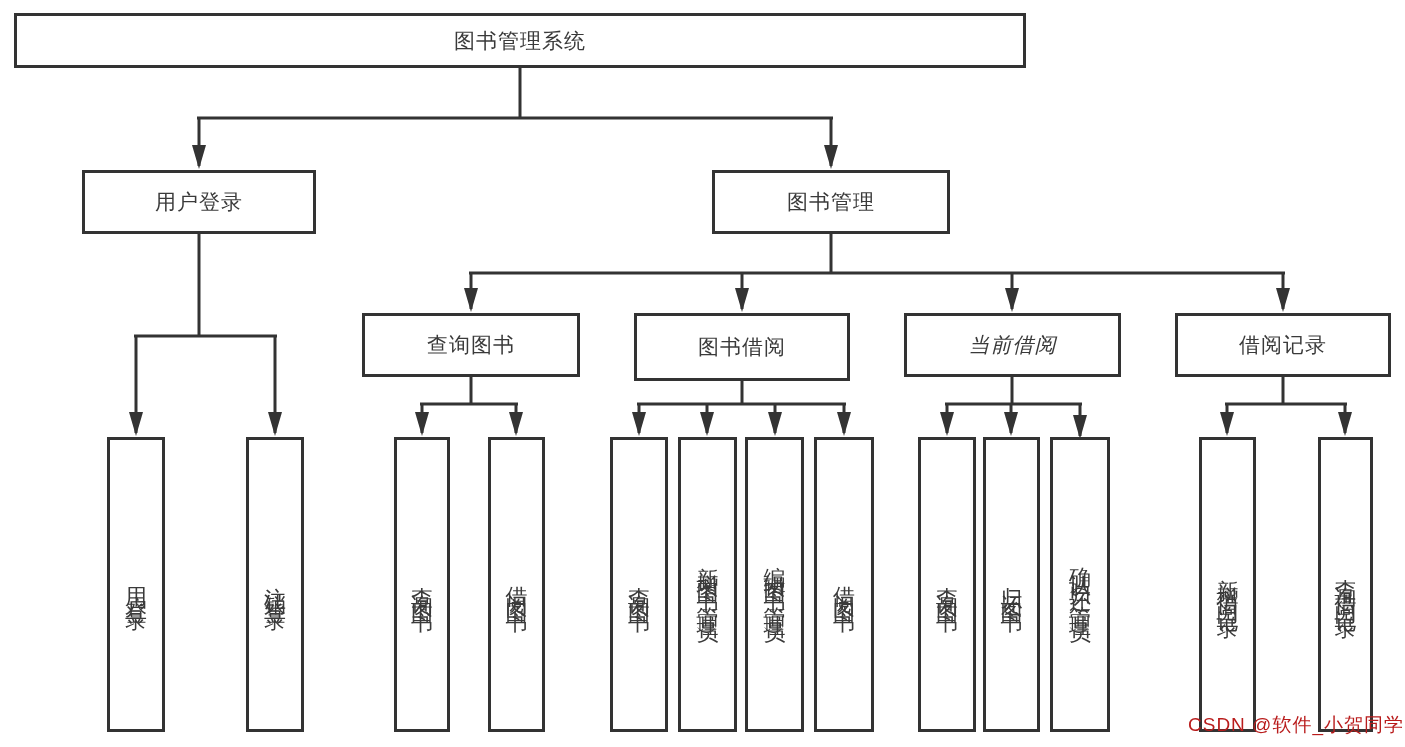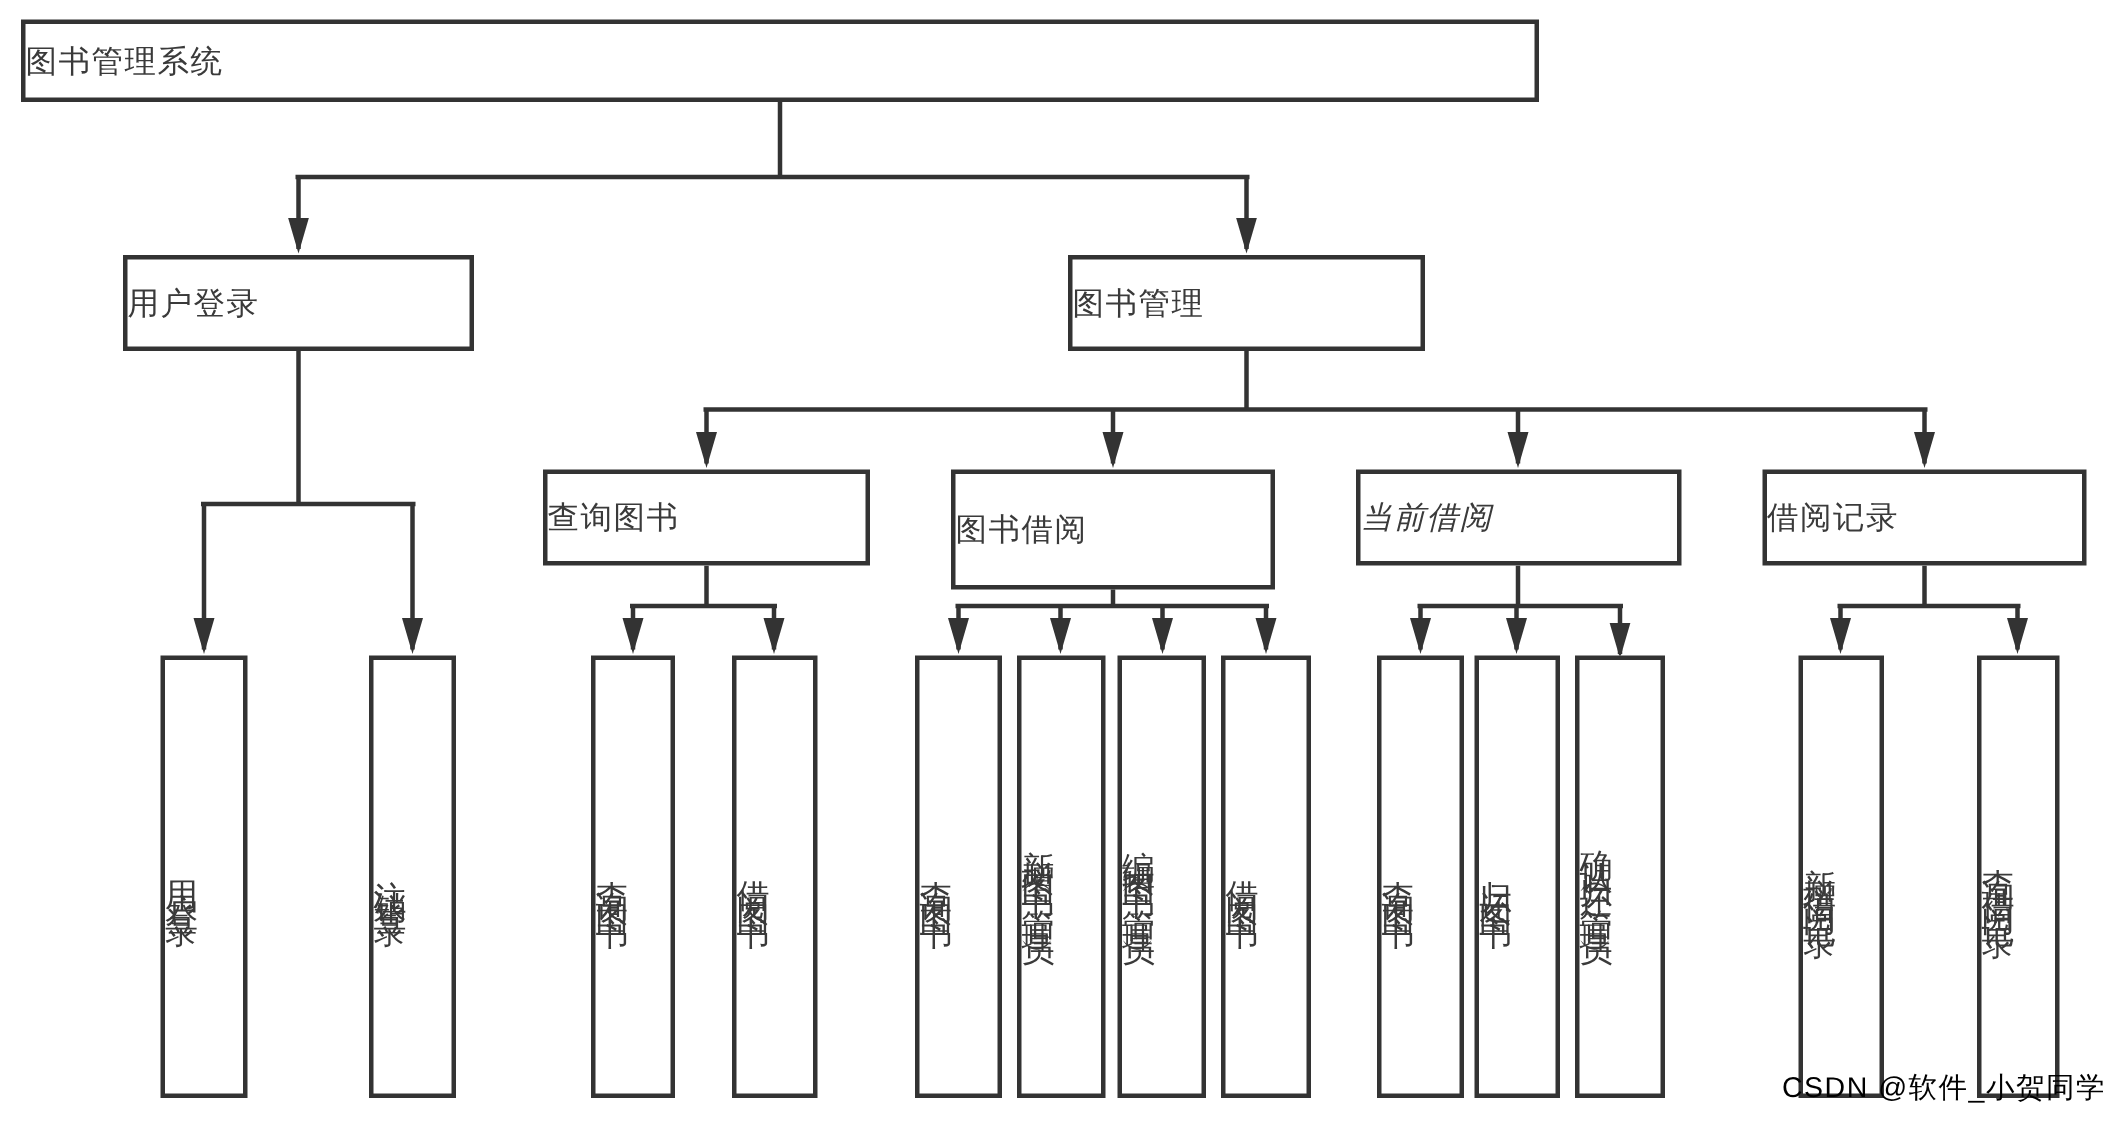--- a/index.html
+++ b/index.html
@@ -16,20 +16,21 @@
   .connectors{
     position:absolute;left:0;top:0;width:1405px;height:747px;
   }
   .node{
     position:absolute;
     box-sizing:border-box;
     border:3px solid #333333;
     background:#ffffff;
     display:flex;
     align-items:center;
+    justify-content:center;
     color:#3a3a3a;
   }
   .hnode{
     font-size:21px;
     letter-spacing:1px;
   }
   .vnode{
     top:437px;height:295px;
   }
   .vtext{
@@ -38,41 +39,41 @@
     font-size:22px;
     letter-spacing:8px;
     line-height:1;
     white-space:nowrap;
   }
   
   .n-root{left:14px;top:13px;width:1012px;height:55px;}
   .n-user-login{left:82px;top:170px;width:234px;height:64px;}
   .n-book-mgmt{left:712px;top:170px;width:238px;height:64px;}
   .n-new-book{left:362px;top:313px;width:218px;height:64px;}
-  .n-book-borrow{left:634px;top:313px;width:216px;height:80px;}
+  .n-book-borrow{left:634px;top:313px;width:216px;height:68px;}
   .n-current{left:904px;top:313px;width:217px;height:64px;font-style:italic;}
   .n-record{left:1175px;top:313px;width:216px;height:64px;}
   .v1{left:107px;width:58px;}
   .v2{left:246px;width:58px;}
   .v3{left:394px;width:56px;}
   .v4{left:488px;width:57px;}
   .v5{left:610px;width:58px;}
   .v6{left:678px;width:59px;}
   .v7{left:745px;width:59px;}
   .v8{left:814px;width:60px;}
   .v9{left:918px;width:58px;}
   .v10{left:983px;width:57px;}
   .v11{left:1050px;width:60px;}
   .v12{left:1199px;width:57px;}
   .v13{left:1318px;width:55px;}
   .watermark{
     position:absolute;
     left:1188px;top:712px;
     font-size:19px;
-    color:#000000;
+    color:#b91c1c;
     letter-spacing:1px;
     white-space:nowrap;
   }
   line{stroke:#333333;stroke-width:3;}
 </style>
 </head>
 <body>
 
 <div class="stage">
 

